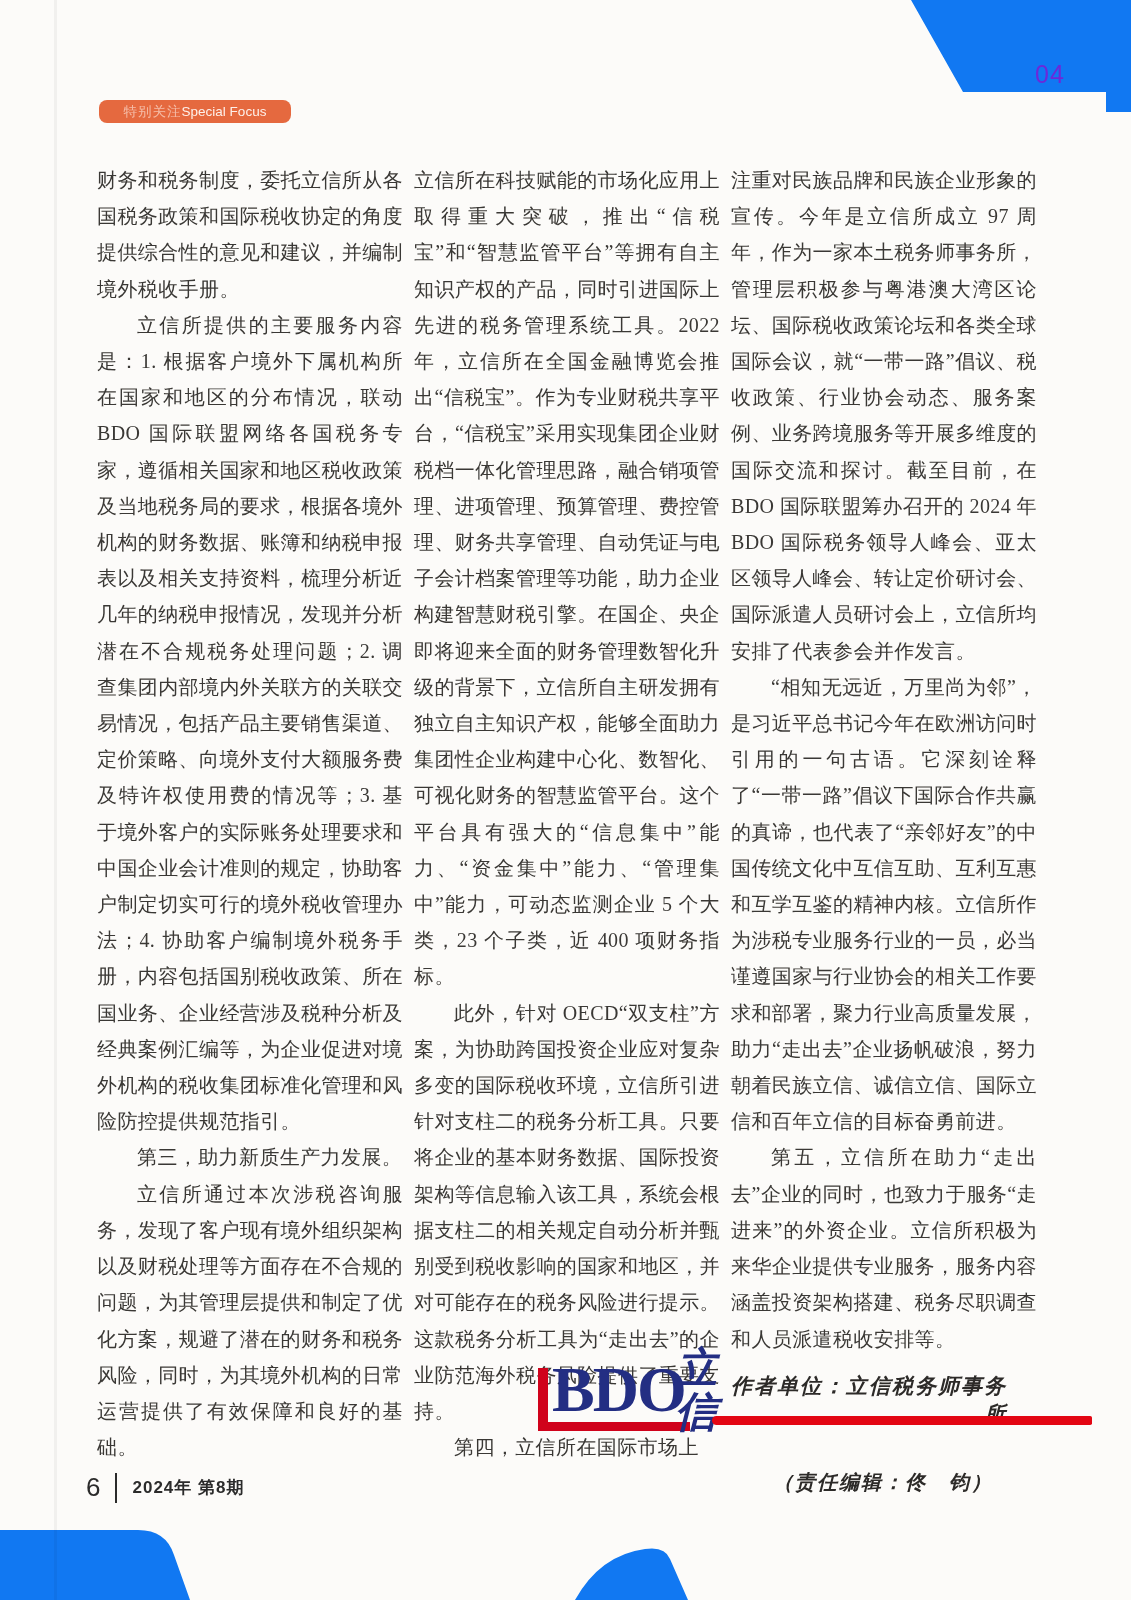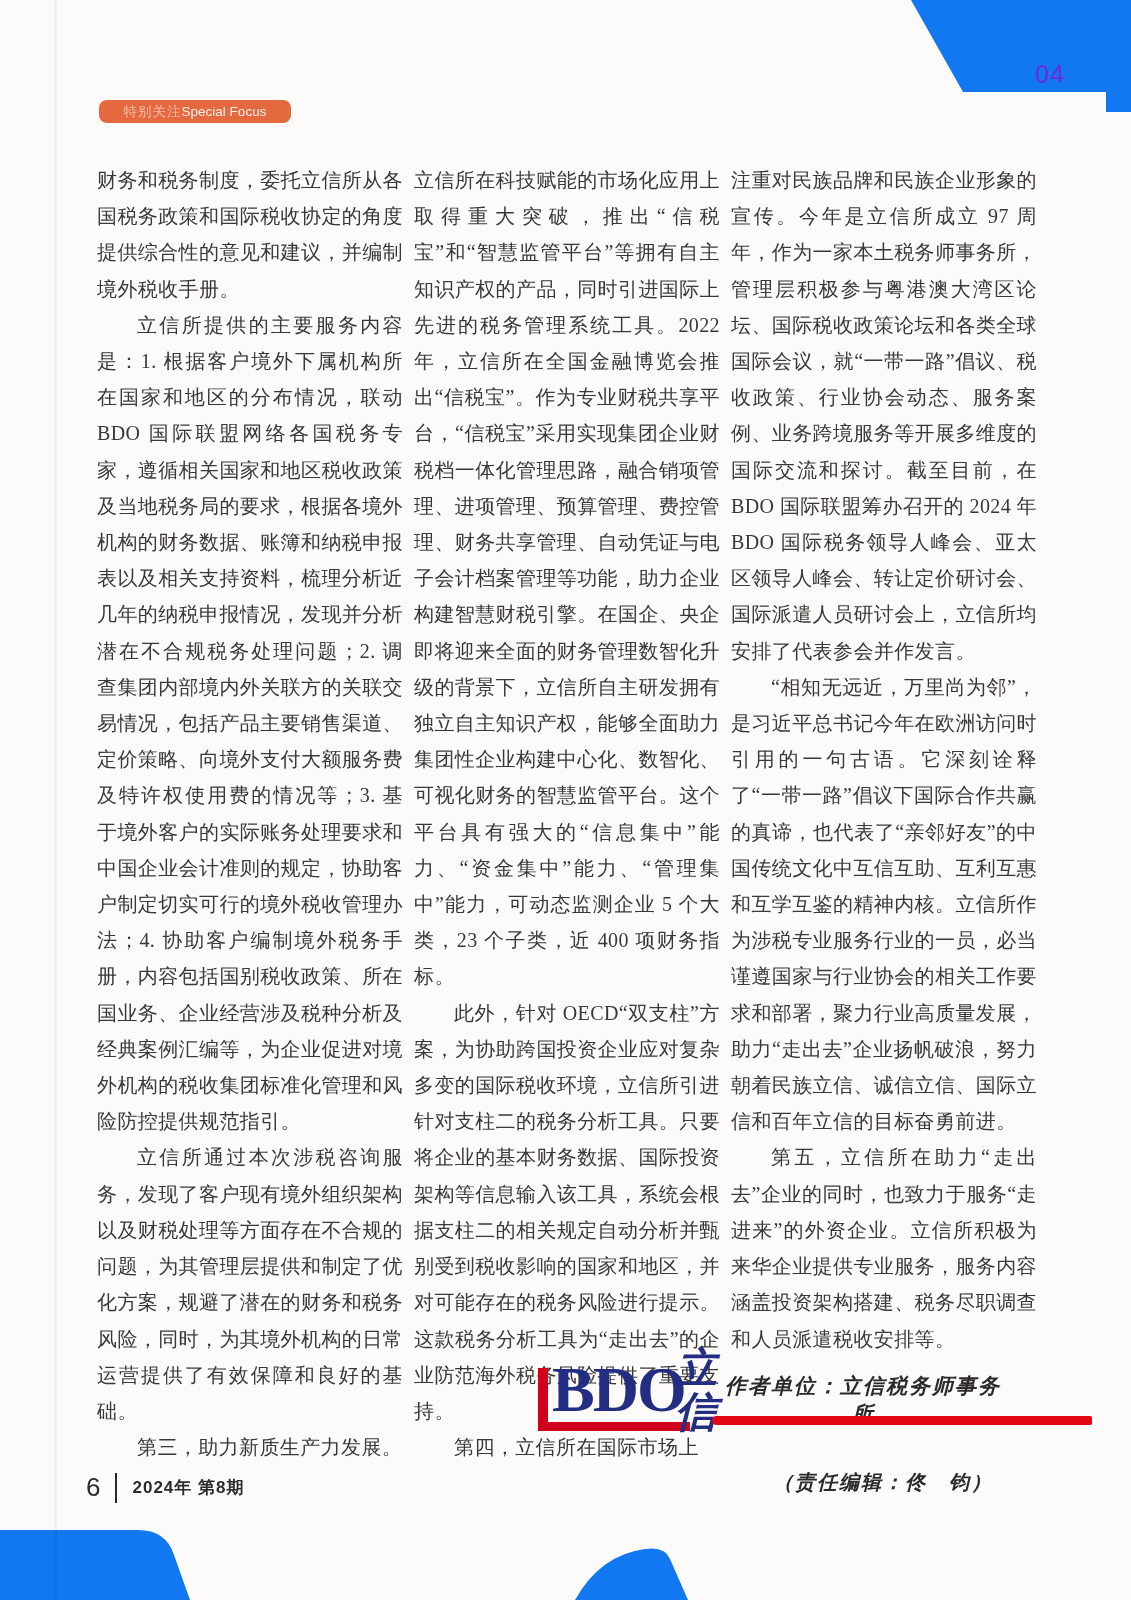--- a/index.html
+++ b/index.html
@@ -77,21 +77,21 @@
   .logo .lixin{
     position:absolute;left:160px;top:24px;
     color:#232e83;font-weight:bold;font-style:italic;
     font-size:42px;line-height:44px;text-align:center;
   }
   
   .author-unit{
     position:absolute;left:719px;top:1372px;width:318px;
     font-size:21px;color:#2c2a28;
     font-style:italic;font-weight:bold;letter-spacing:2px;
-    text-align:center;padding-right:30px;box-sizing:border-box;
+    text-align:right;padding-right:30px;box-sizing:border-box;
     z-index:4;
   }
   .author-underline{
     position:absolute;left:712px;top:1416px;width:380px;height:9px;
     background:#e30613;border-radius:5px 2px 2px 5px;
     z-index:6;
   }
   .editor-line{
     position:absolute;left:719px;top:1430px;width:318px;
     font-size:20px;color:#2c2a28;
@@ -131,22 +131,22 @@
 
   <div class="section-label">
     <span class="zh">特别关注</span>
     <span class="en">Special Focus</span>
   </div>
 
   <div class="columns">
     <div class="col">
       <p class="para">财务和税务制度，委托立信所从各国税务政策和国际税收协定的角度提供综合性的意见和建议，并编制境外税收手册。</p>
       <p class="para indent">立信所提供的主要服务内容是：1. 根据客户境外下属机构所在国家和地区的分布情况，联动 BDO 国际联盟网络各国税务专家，遵循相关国家和地区税收政策及当地税务局的要求，根据各境外机构的财务数据、账簿和纳税申报表以及相关支持资料，梳理分析近几年的纳税申报情况，发现并分析潜在不合规税务处理问题；2. 调查集团内部境内外关联方的关联交易情况，包括产品主要销售渠道、定价策略、向境外支付大额服务费及特许权使用费的情况等；3. 基于境外客户的实际账务处理要求和中国企业会计准则的规定，协助客户制定切实可行的境外税收管理办法；4. 协助客户编制境外税务手册，内容包括国别税收政策、所在国业务、企业经营涉及税种分析及经典案例汇编等，为企业促进对境外机构的税收集团标准化管理和风险防控提供规范指引。</p>
+      <p class="para indent">第三，助力新质生产力发展。</p>
       <p class="para indent">立信所通过本次涉税咨询服务，发现了客户现有境外组织架构以及财税处理等方面存在不合规的问题，为其管理层提供和制定了优化方案，规避了潜在的财务和税务风险，同时，为其境外机构的日常运营提供了有效保障和良好的基础。</p>
-      <p class="para indent">第三，助力新质生产力发展。</p>
     </div>
     <div class="col">
       <p class="para">立信所在科技赋能的市场化应用上取得重大突破，推出“信税宝”和“智慧监管平台”等拥有自主知识产权的产品，同时引进国际上先进的税务管理系统工具。2022 年，立信所在全国金融博览会推出“信税宝”。作为专业财税共享平台，“信税宝”采用实现集团企业财税档一体化管理思路，融合销项管理、进项管理、预算管理、费控管理、财务共享管理、自动凭证与电子会计档案管理等功能，助力企业构建智慧财税引擎。在国企、央企即将迎来全面的财务管理数智化升级的背景下，立信所自主研发拥有独立自主知识产权，能够全面助力集团性企业构建中心化、数智化、可视化财务的智慧监管平台。这个平台具有强大的“信息集中”能力、“资金集中”能力、“管理集中”能力，可动态监测企业 5 个大类，23 个子类，近 400 项财务指标。</p>
       <p class="para indent">此外，针对 OECD“双支柱”方案，为协助跨国投资企业应对复杂多变的国际税收环境，立信所引进针对支柱二的税务分析工具。只要将企业的基本财务数据、国际投资架构等信息输入该工具，系统会根据支柱二的相关规定自动分析并甄别受到税收影响的国家和地区，并对可能存在的税务风险进行提示。这款税务分析工具为“走出去”的企业防范海外税务风险提供了重要支持。</p>
       <p class="para indent">第四，立信所在国际市场上</p>
     </div>
     <div class="col">
       <p class="para">注重对民族品牌和民族企业形象的宣传。今年是立信所成立 97 周年，作为一家本土税务师事务所，管理层积极参与粤港澳大湾区论坛、国际税收政策论坛和各类全球国际会议，就“一带一路”倡议、税收政策、行业协会动态、服务案例、业务跨境服务等开展多维度的国际交流和探讨。截至目前，在 BDO 国际联盟筹办召开的 2024 年 BDO 国际税务领导人峰会、亚太区领导人峰会、转让定价研讨会、国际派遣人员研讨会上，立信所均安排了代表参会并作发言。</p>
       <p class="para indent">“相知无远近，万里尚为邻”，是习近平总书记今年在欧洲访问时引用的一句古语。它深刻诠释了“一带一路”倡议下国际合作共赢的真谛，也代表了“亲邻好友”的中国传统文化中互信互助、互利互惠和互学互鉴的精神内核。立信所作为涉税专业服务行业的一员，必当谨遵国家与行业协会的相关工作要求和部署，聚力行业高质量发展，助力“走出去”企业扬帆破浪，努力朝着民族立信、诚信立信、国际立信和百年立信的目标奋勇前进。</p>
       <p class="para indent">第五，立信所在助力“走出去”企业的同时，也致力于服务“走进来”的外资企业。立信所积极为来华企业提供专业服务，服务内容涵盖投资架构搭建、税务尽职调查和人员派遣税收安排等。</p>

